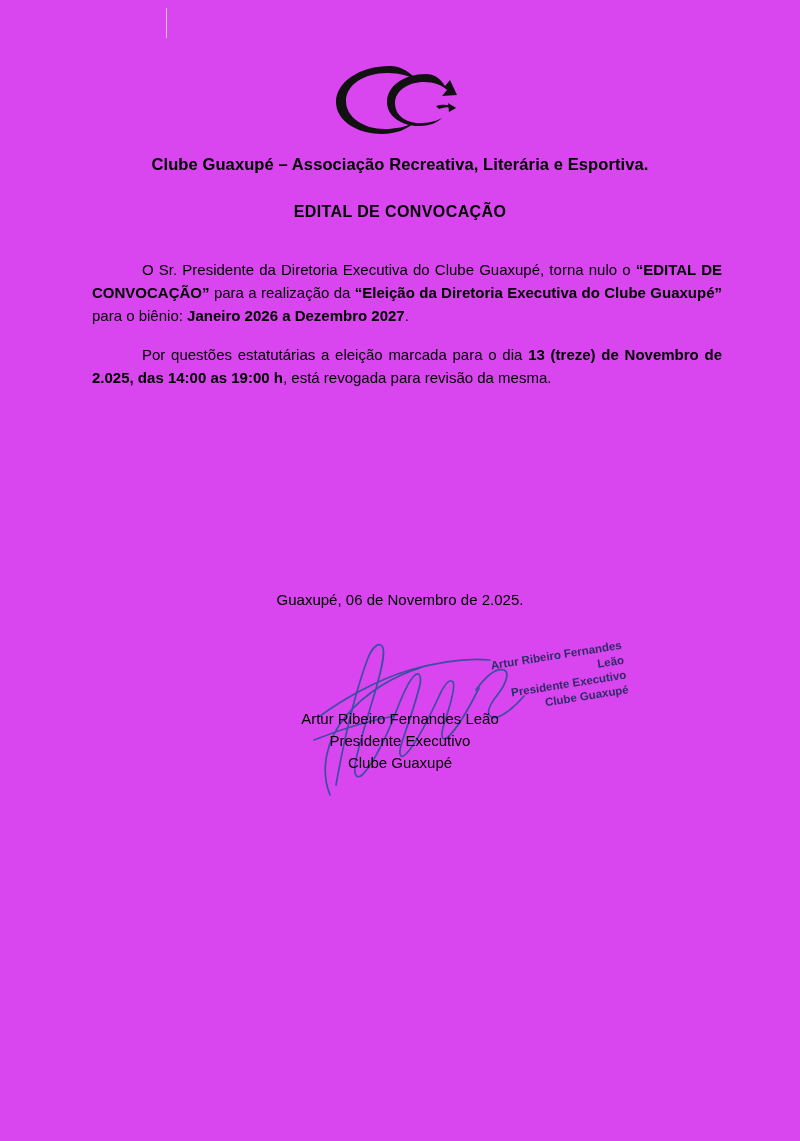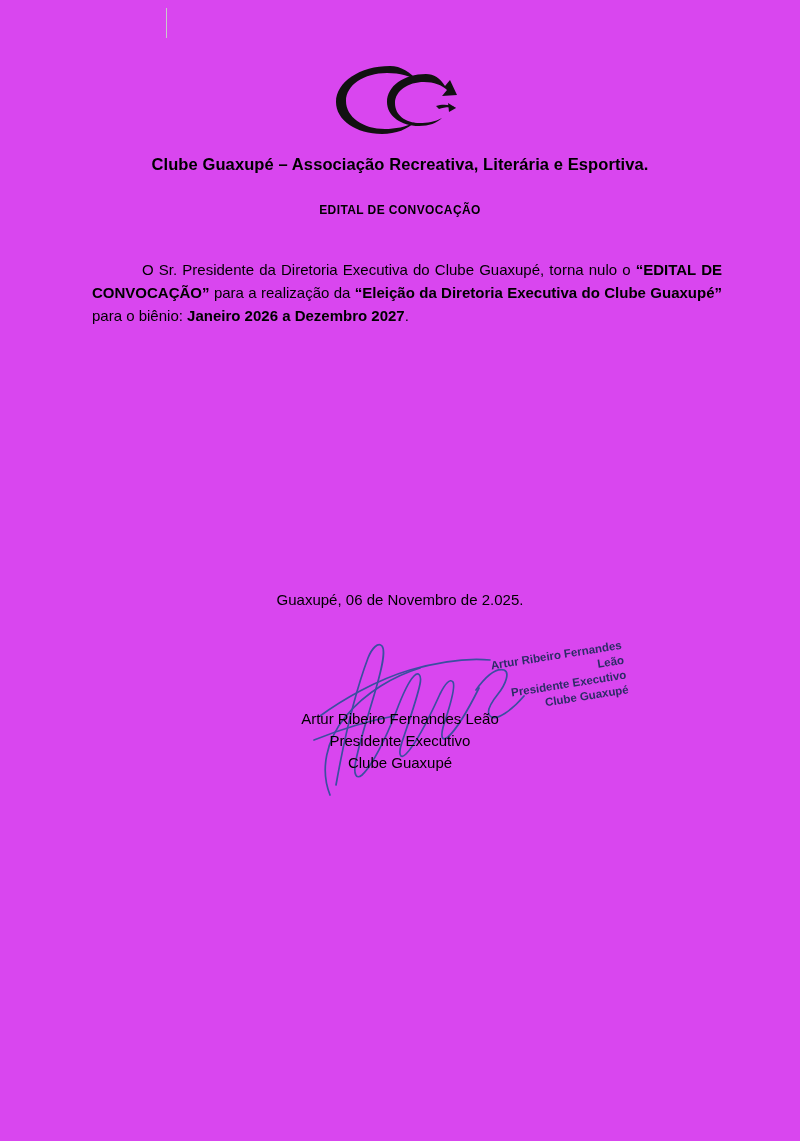--- a/index.html
+++ b/index.html
@@ -56,21 +56,21 @@
     font-size: 16.5px;
     font-weight: bold;
     letter-spacing: 0.1px;
   }
   .doc-title {
     position: absolute;
     left: 0;
     top: 203px;
     width: 800px;
     text-align: center;
-    font-size: 12px;
+    font-size: 16px;
     font-weight: bold;
     letter-spacing: 0.4px;
   }
 
   
   .body-block {
     position: absolute;
     left: 80px;
     top: 258px;
     width: 642px;
@@ -147,20 +147,21 @@
       <path d="M126 46 L118 41 L119 50 Z" fill="#111111"></path>
     </svg>
   </div>
 
   <div class="club-line">Clube Guaxupé – Associação Recreativa, Literária e Esportiva.</div>
 
   <div class="doc-title">EDITAL DE CONVOCAÇÃO</div>
 
   <div class="body-block">
     <p class="para"><span>O Sr. Presidente da Diretoria Executiva do Clube Guaxupé, torna nulo o </span><b>“EDITAL DE CONVOCAÇÃO”</b><span> para a realização da </span><b>“Eleição da Diretoria Executiva do Clube Guaxupé”</b><span> para o biênio: </span><b>Janeiro 2026 a Dezembro 2027</b><span>.</span></p>
+    <p class="para"><span>Por questões estatutárias a eleição marcada para o dia </span><b>13 (treze) de Novembro de 2.025, das 14:00 as 19:00 h</b><span>, está revogada para revisão da mesma.</span></p>
   </div>
 
   <div class="placedate">Guaxupé, 06 de Novembro de 2.025.</div>
 
   <div class="sig-area">
 
     <svg class="sig-svg" viewBox="0 0 320 180" xmlns="http://www.w3.org/2000/svg" aria-hidden="true">
       <g fill="none" stroke="#3b4fa0" stroke-width="1.7" stroke-linecap="round" stroke-linejoin="round">
         <path d="M46 165 C54 120 66 70 78 38 C82 28 88 22 92 26 C96 31 92 48 85 72 C78 96 70 120 66 140 C63 154 66 160 72 155 C82 146 96 118 106 92 C112 76 118 62 124 56 C128 52 132 54 130 64 C127 79 118 104 112 122 C108 134 110 140 116 134 C126 124 140 96 150 74 C155 64 160 58 163 62 C166 67 160 86 154 104 C150 117 152 122 158 117 C168 108 180 86 189 68"></path>
         <path d="M30 96 C52 80 86 60 120 50 C152 41 180 38 200 40"></path>

